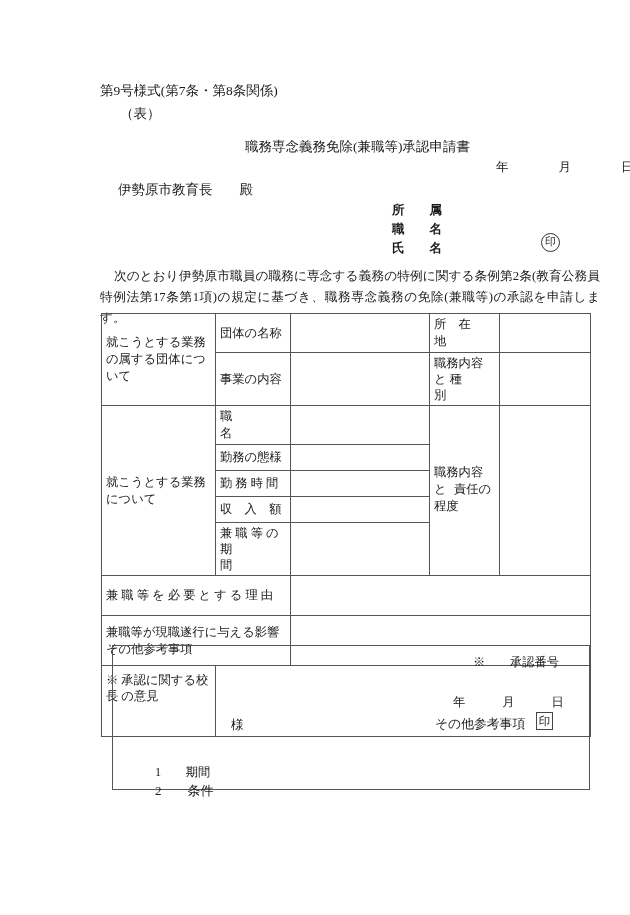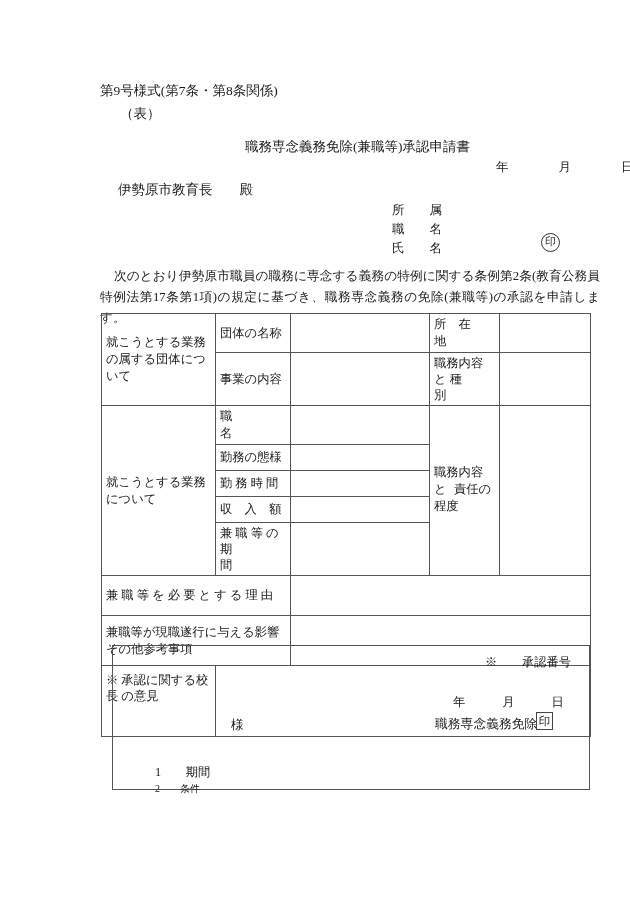--- a/index.html
+++ b/index.html
@@ -26,21 +26,21 @@
   .abs { position: absolute; white-space: pre; line-height: 1; }
 
   .form-no      { left: 66px;  top: 84px;  font-size: 13.5px; }
   .form-side    { left: 86px;  top: 107px; font-size: 13.5px; }
 
   .doc-title    { left: 211px; top: 140px; font-size: 13.5px; }
   .date-top     { left: 462px; top: 161px; font-size: 12.5px; letter-spacing: 0; }
 
   .addressee    { left: 84px;  top: 183px; font-size: 13.5px; }
 
-  .appl-label   { position: absolute; font-size: 12.5px; left: 358px; white-space: pre; }
+  .appl-label   { position: absolute; font-size: 12.5px; left: 358px; white-space: pre; font-weight: bold; }
   .appl-1 { top: 202px; }
   .appl-2 { top: 221px; }
   .appl-3 { top: 240px; }
 
   .seal-circle {
     position: absolute;
     left: 507px; top: 233px;
     width: 17px; height: 17px;
     border: 1px solid #333;
     border-radius: 50%;
@@ -81,38 +81,38 @@
 
   
   .notice {
     position: absolute;
     left: 78px; top: 645px;
     width: 478px;
     height: 145px;
     border: 1px solid #555;
     box-sizing: border-box;
   }
-  .n-approvalno { position: absolute; left: 372px; top: 8px;  font-size: 12.3px; white-space: pre; }
+  .n-approvalno { position: absolute; left: 360px; top: 8px;  font-size: 12.3px; white-space: pre; }
   .n-title      { position: absolute; left: 137px; top: 27px; font-size: 12.8px; white-space: pre; }
   .n-date       { position: absolute; left: 340px; top: 48px; font-size: 12.3px; white-space: pre; }
   .n-sama       { position: absolute; left: 118px; top: 71px; font-size: 12.8px; white-space: pre; }
   .n-issuer     { position: absolute; left: 322px; top: 70px; font-size: 12.8px; white-space: pre; }
   .seal-square {
     position: absolute;
     left: 423px; top: 66px;
     width: 17px; height: 18px;
     border: 1px solid #444;
     font-size: 11.5px;
     line-height: 16px;
     text-align: center;
     box-sizing: border-box;
   }
   .n-note  { position: absolute; left: 14px; top: 99px;  font-size: 12.3px; white-space: pre; }
   .n-item1 { position: absolute; left: 42px; top: 118px; font-size: 12.3px; white-space: pre; }
-  .n-item2 { position: absolute; left: 42px; top: 136px; font-size: 10px; white-space: pre; }
+  .n-item2 { position: absolute; left: 42px; top: 136px; font-size: 13px; white-space: pre; }
 </style>
 </head>
 <body>
 
 <div class="page">
 
   <div class="abs form-no">第9号様式(第7条・第8条関係)</div>
   <div class="abs form-side">（表）</div>
 
   <div class="abs doc-title">職務専念義務免除(兼職等)承認申請書</div>
@@ -210,19 +210,19 @@
           </td>
         <td colspan="4" class="cell-blank"></td>
       </tr>
     </tbody>
   </table>
 
   <div class="notice">
     <div class="n-approvalno">※　　承認番号</div>
     <div class="n-date">年　　　月　　　日</div>
     <div class="n-sama">様</div>
-    <div class="n-issuer">職務専念義務免除</div>
+    <div class="n-issuer">その他参考事項</div>
     <div class="seal-square">印</div>
     <div class="n-item1">1　　期間</div>
     <div class="n-item2">2　　条件</div>
   </div>
 
 </div>
 
 </body></html>

